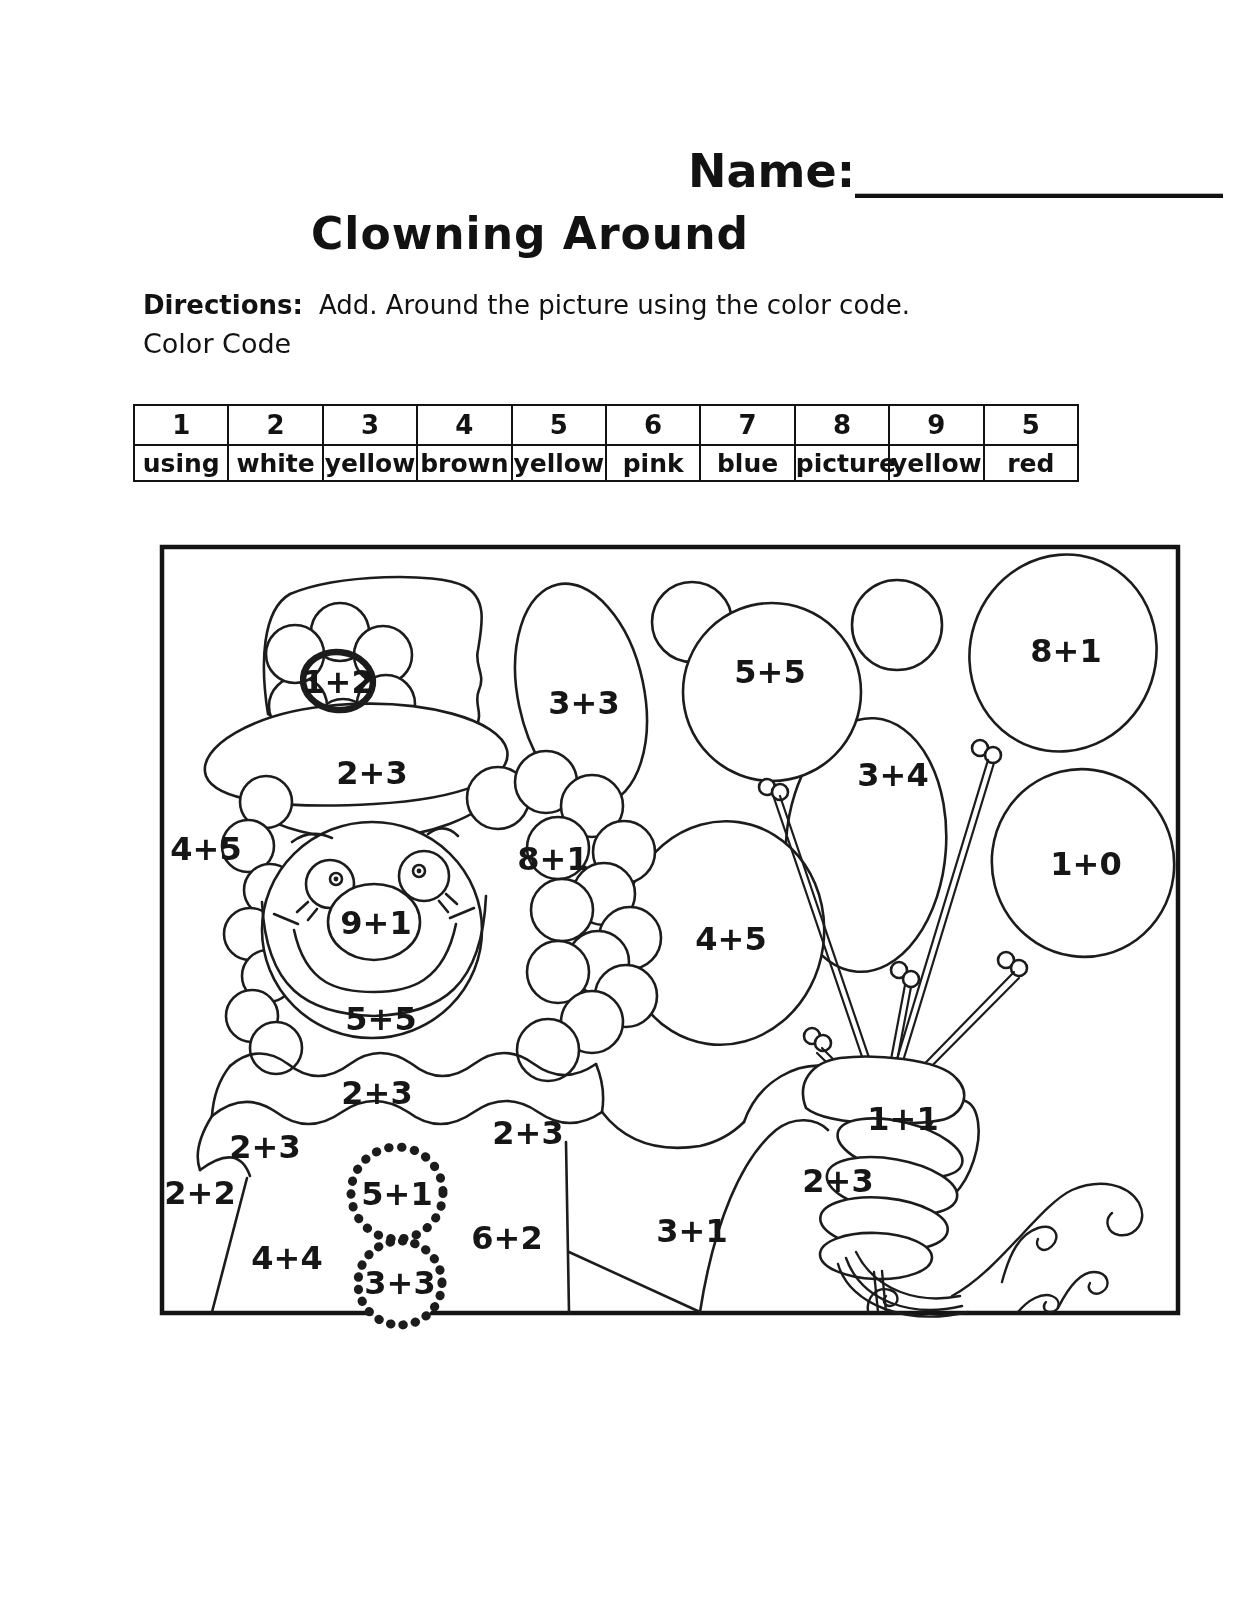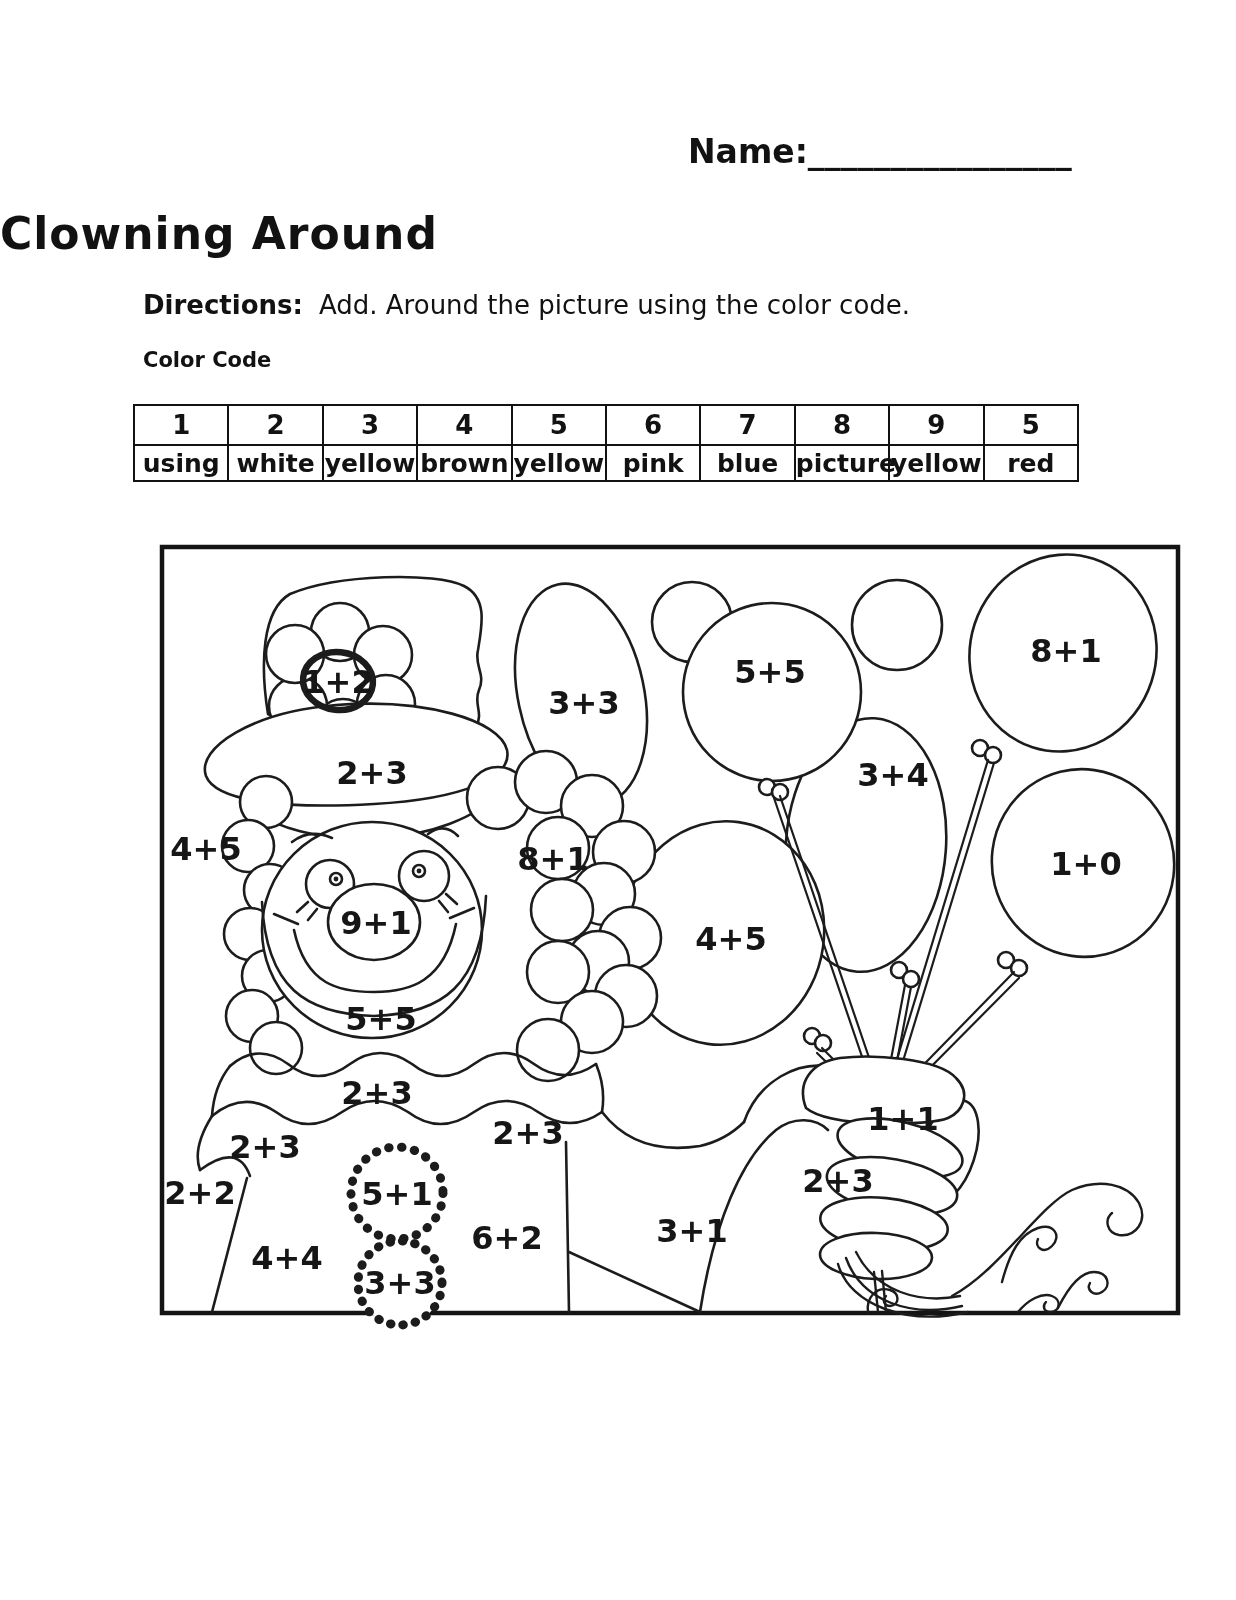--- a/index.html
+++ b/index.html
@@ -1,26 +1,26 @@
 <!DOCTYPE html>
 <html><head>
 <meta charset="utf-8">
 <style>
   html,body{margin:0;padding:0;background:#ffffff;}
   .page{
     position:relative;width:1236px;height:1600px;background:#ffffff;
     font-family:"DejaVu Sans","Liberation Sans",sans-serif;color:#121212;overflow:hidden;
   }
-  .name-row{position:absolute;left:688px;top:132px;font-size:33px;font-weight:600;white-space:nowrap;}
+  .name-row{position:absolute;left:688px;top:144px;font-size:46px;font-weight:600;white-space:nowrap;}
   .name-line{letter-spacing:0px;font-weight:600;}
-  .title{position:absolute;left:0;top:208px;width:1060px;text-align:left;
+  .title{position:absolute;left:0;top:208px;width:1060px;text-align:center;
          font-size:44px;font-weight:600;letter-spacing:1px;}
   .directions{position:absolute;left:143px;top:290px;font-size:26px;}
   .directions b{font-weight:700;margin-right:16px;}
-  .code-heading{position:absolute;left:143px;top:348px;font-size:21px;font-weight:700;}
+  .code-heading{position:absolute;left:143px;top:328px;font-size:27px;font-weight:400;}
   table.code{position:absolute;left:133px;top:404px;width:946px;border-collapse:collapse;
              table-layout:fixed;}
   table.code th, table.code td{
     border:2.5px solid #121212;text-align:center;font-weight:700;padding:0;
   }
   table.code th{font-size:26px;height:38px;}
   table.code td{font-size:25px;height:34px;}
   svg.picture{position:absolute;left:0;top:0;}
   .math-label{font-size:32px;font-weight:600;fill:#161616;text-anchor:middle;}
 </style>

